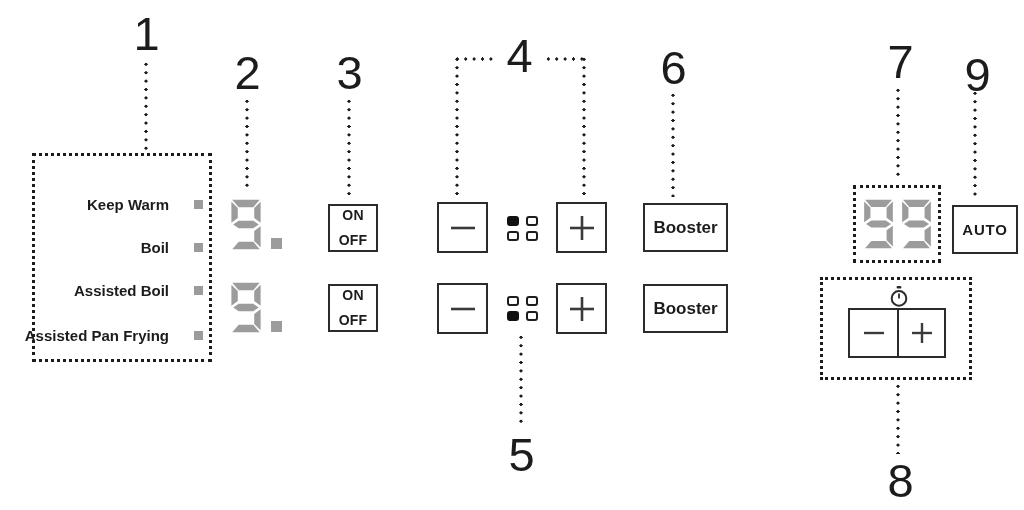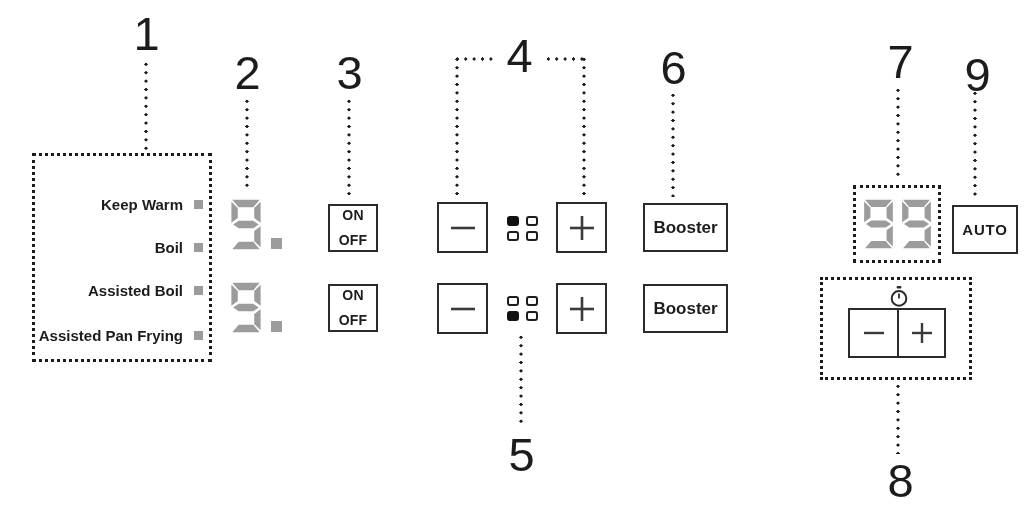--- a/index.html
+++ b/index.html
@@ -24,21 +24,21 @@
     background-size:8.4px 4px; background-repeat:repeat-x;
   }
   .dotbox{ position:absolute; border:3.4px dotted var(--ink); background:#fff; }
   .btn{
     position:absolute; border:2.4px solid #2b2b2b; background:#fff;
     display:flex; align-items:center; justify-content:center; cursor:pointer;
   }
   .onoff{ flex-direction:column; font-weight:700; font-size:14px; line-height:1.25; letter-spacing:.2px;gap:8px; }
   .booster{ font-size:17px; font-weight:600; }
   .auto{ font-size:15px; font-weight:700; letter-spacing:.8px; }
-  .fnrow{ position:absolute; right:6px; height:20px; display:flex; align-items:center; gap:11px; }
+  .fnrow{ position:absolute; right:6px; height:20px; display:flex; align-items:center; gap:25px; }
   .fnlabel{ font-size:15px; font-weight:600; white-space:nowrap; }
   .fnled{ width:9px; height:9px; background:var(--led); flex:0 0 auto; }
   .segdisp{ position:absolute; display:flex; align-items:flex-end; }
   .segdisp.inline{ position:static; gap:5px; }
   .seg-digit{ width:34px; height:53px; display:block; }
   .ninetynine .seg-digit{ width:33px; height:52px; }
   .seg{ fill:var(--seg); }
   .seg-dp{ width:11px; height:11px; background:var(--seg); margin-left:8px; margin-bottom:2px; }
   .dots{ position:absolute; display:grid; grid-template-columns:12px 12px; gap:5px 7px; }
   .ind{ width:12px; height:10px; border:2px solid #1d1d1d; border-radius:3px; background:#fff; }

